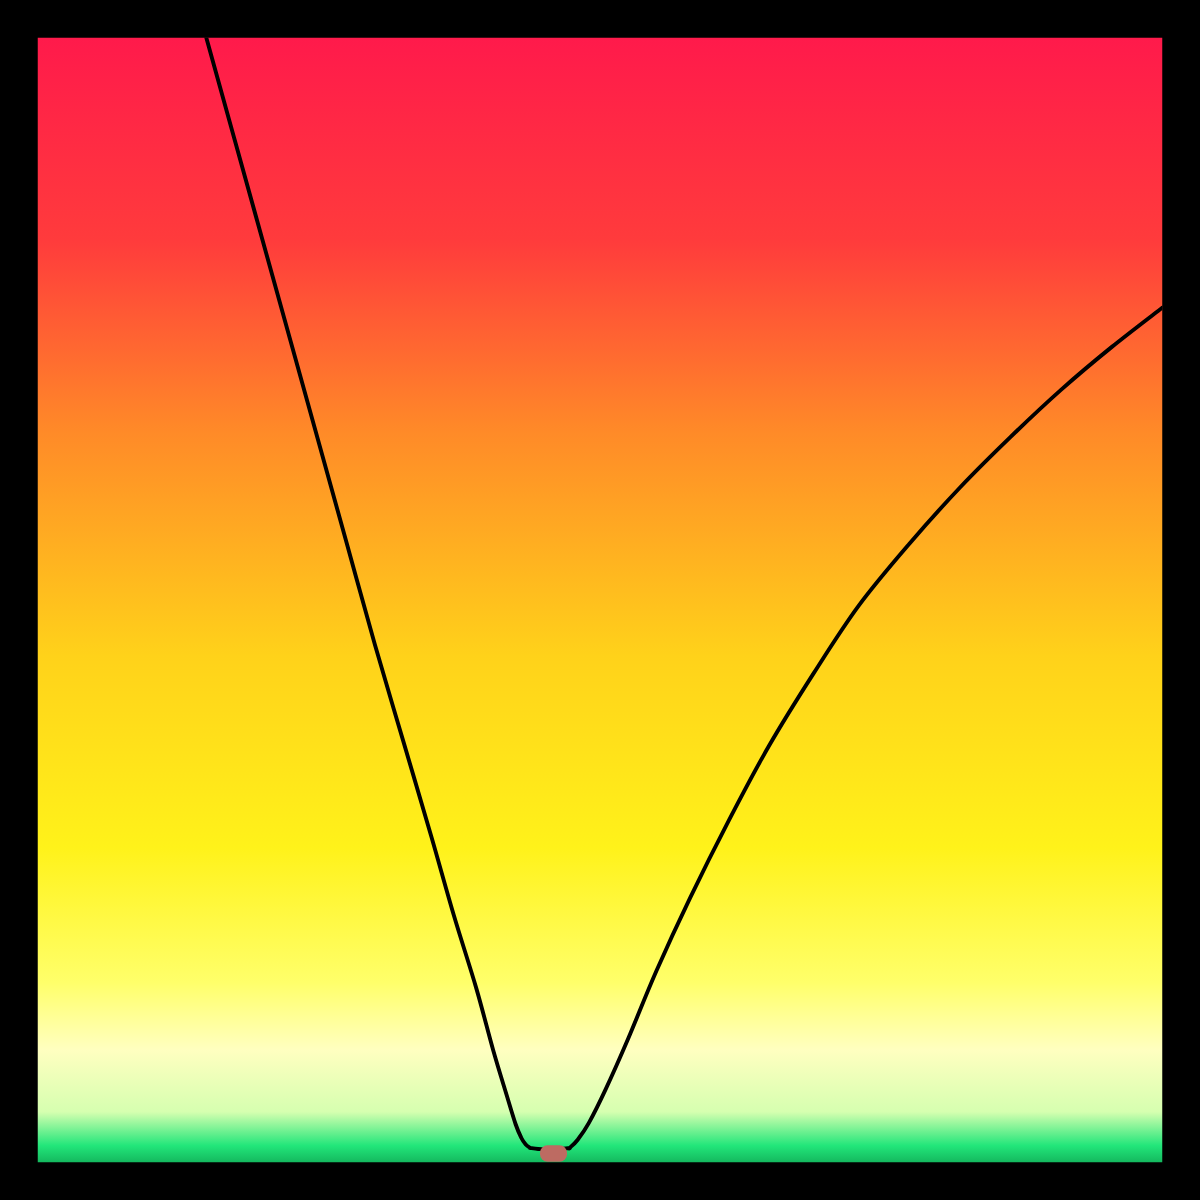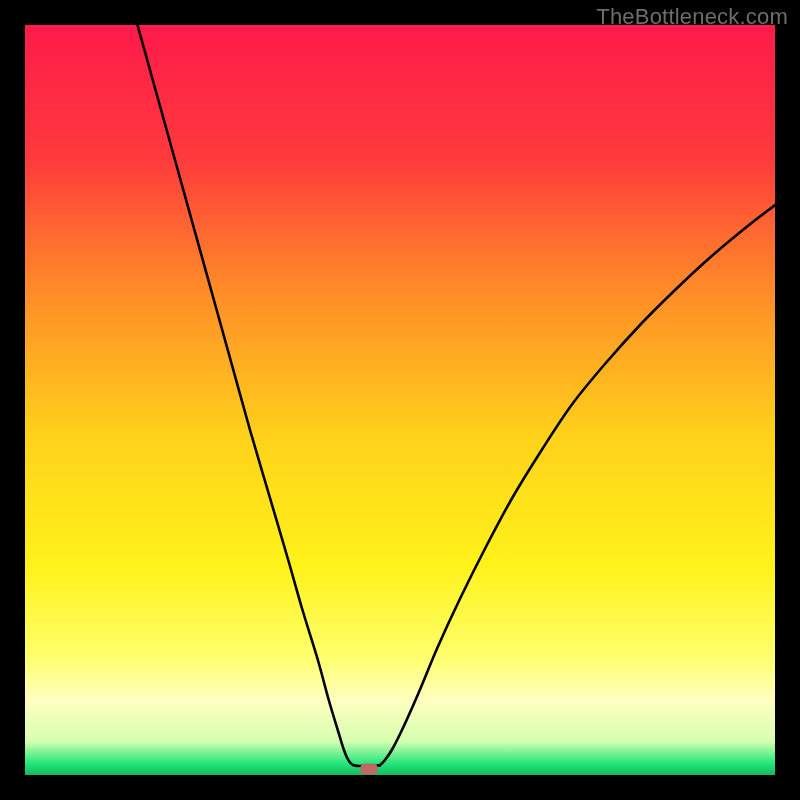--- a/index.html
+++ b/index.html
@@ -39,21 +39,20 @@
     background: #bd6b62;
     border-radius: 5px;
     transform: translate(-50%, -50%);
     z-index: 5;
   }
 </style>
 </head>
 <body>
 
 <div class="frame">
-  <div class="watermark">TheBottleneck.com</div>
   <svg class="plot" viewBox="0 0 750 750" preserveAspectRatio="none" style="top: 25px;">
     <defs>
       <linearGradient id="bg-grad" x1="0" y1="0" x2="0" y2="1">
           <stop offset="0%" stop-color="#ff1a4b"></stop>
           <stop offset="18%" stop-color="#ff3b3c"></stop>
           <stop offset="35%" stop-color="#ff8a28"></stop>
           <stop offset="55.00000000000001%" stop-color="#ffd21a"></stop>
           <stop offset="72%" stop-color="#fff21a"></stop>
           <stop offset="84%" stop-color="#ffff6a"></stop>
           <stop offset="90%" stop-color="#ffffc0"></stop>

